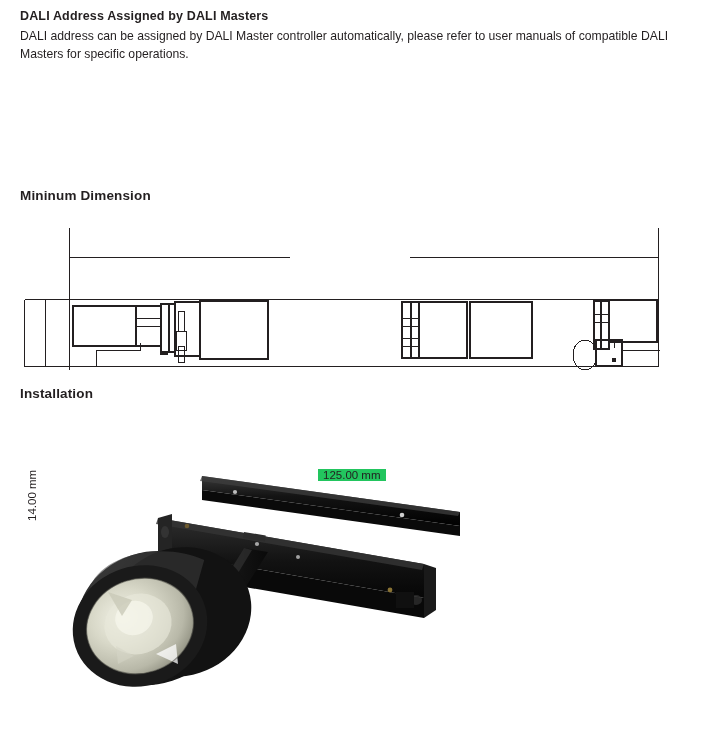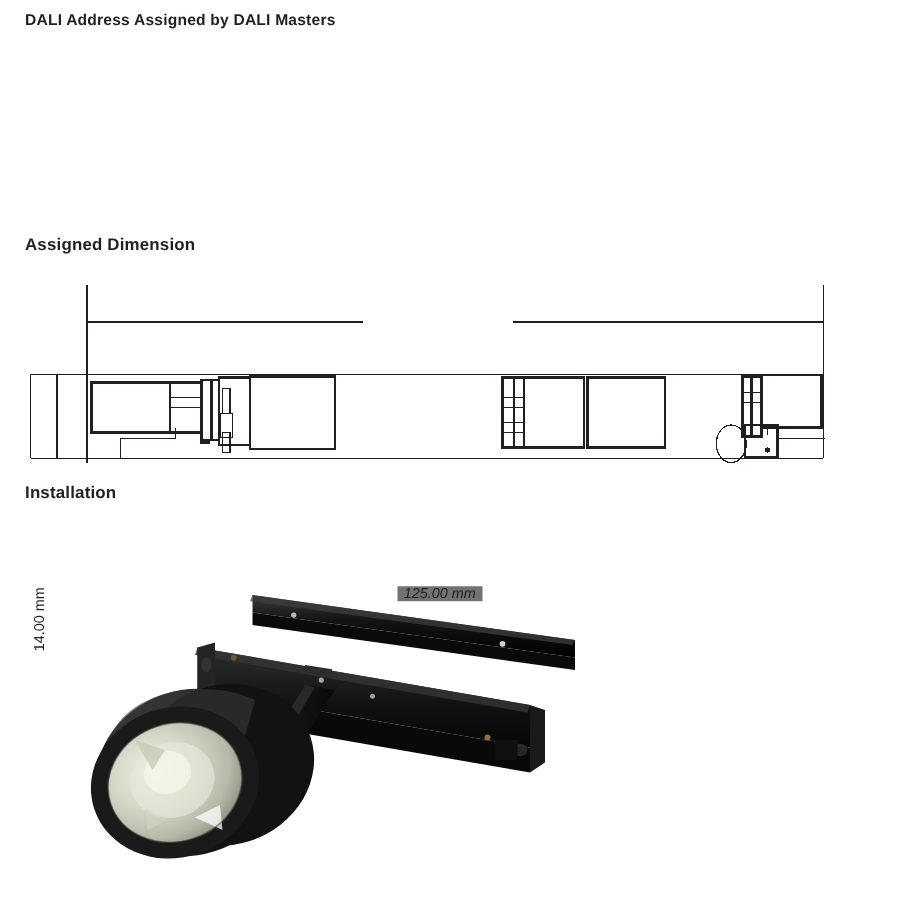--- a/index.html
+++ b/index.html
@@ -62,24 +62,23 @@
     top: 222px;
     width: 724px;
     height: 165px;
   }
   #dim-label-width {
     position: absolute;
     left: 318px;
     top: 247px;
     font-size: 11.5px;
     color: #231f20;
-    background: #737373;
+    background: #22c55e;
     padding: 0 5px;
     white-space: nowrap;
-    font-style: italic;
   }
   #dim-label-height {
     position: absolute;
     left: 26px;
     top: 231px;
     font-size: 11.5px;
     color: #231f20;
     white-space: nowrap;
     transform: rotate(-90deg);
     transform-origin: left top;
@@ -96,23 +95,24 @@
     height: 280px;
   }
 </style>
 </head>
 <body>
 
 <div class="page">
 
   <div class="sec-heading" id="dali-heading">DALI Address Assigned by DALI Masters</div>
 
-
-
-  <div class="sec-heading" id="dimension-heading">Assigned Dimension</div>
+  <div class="body-par">DALI address can be assigned by DALI Master controller automatically, please refer to user manuals of compatible DALI Masters for specific operations.</div>
+
+
+  <div class="sec-heading" id="dimension-heading">Mininum Dimension</div>
 
   <div id="dimension-drawing">
     <svg width="724" height="165" viewBox="0 0 724 165">
       <g stroke="#231f20" fill="none" stroke-width="1" shape-rendering="crispEdges">
 
         <line x1="69.5" y1="6" x2="69.5" y2="148"></line>
         <line x1="658.5" y1="6" x2="658.5" y2="80"></line>
 
         <line x1="69.5" y1="35.5" x2="290" y2="35.5"></line>
         <line x1="410" y1="35.5" x2="658.5" y2="35.5"></line>

